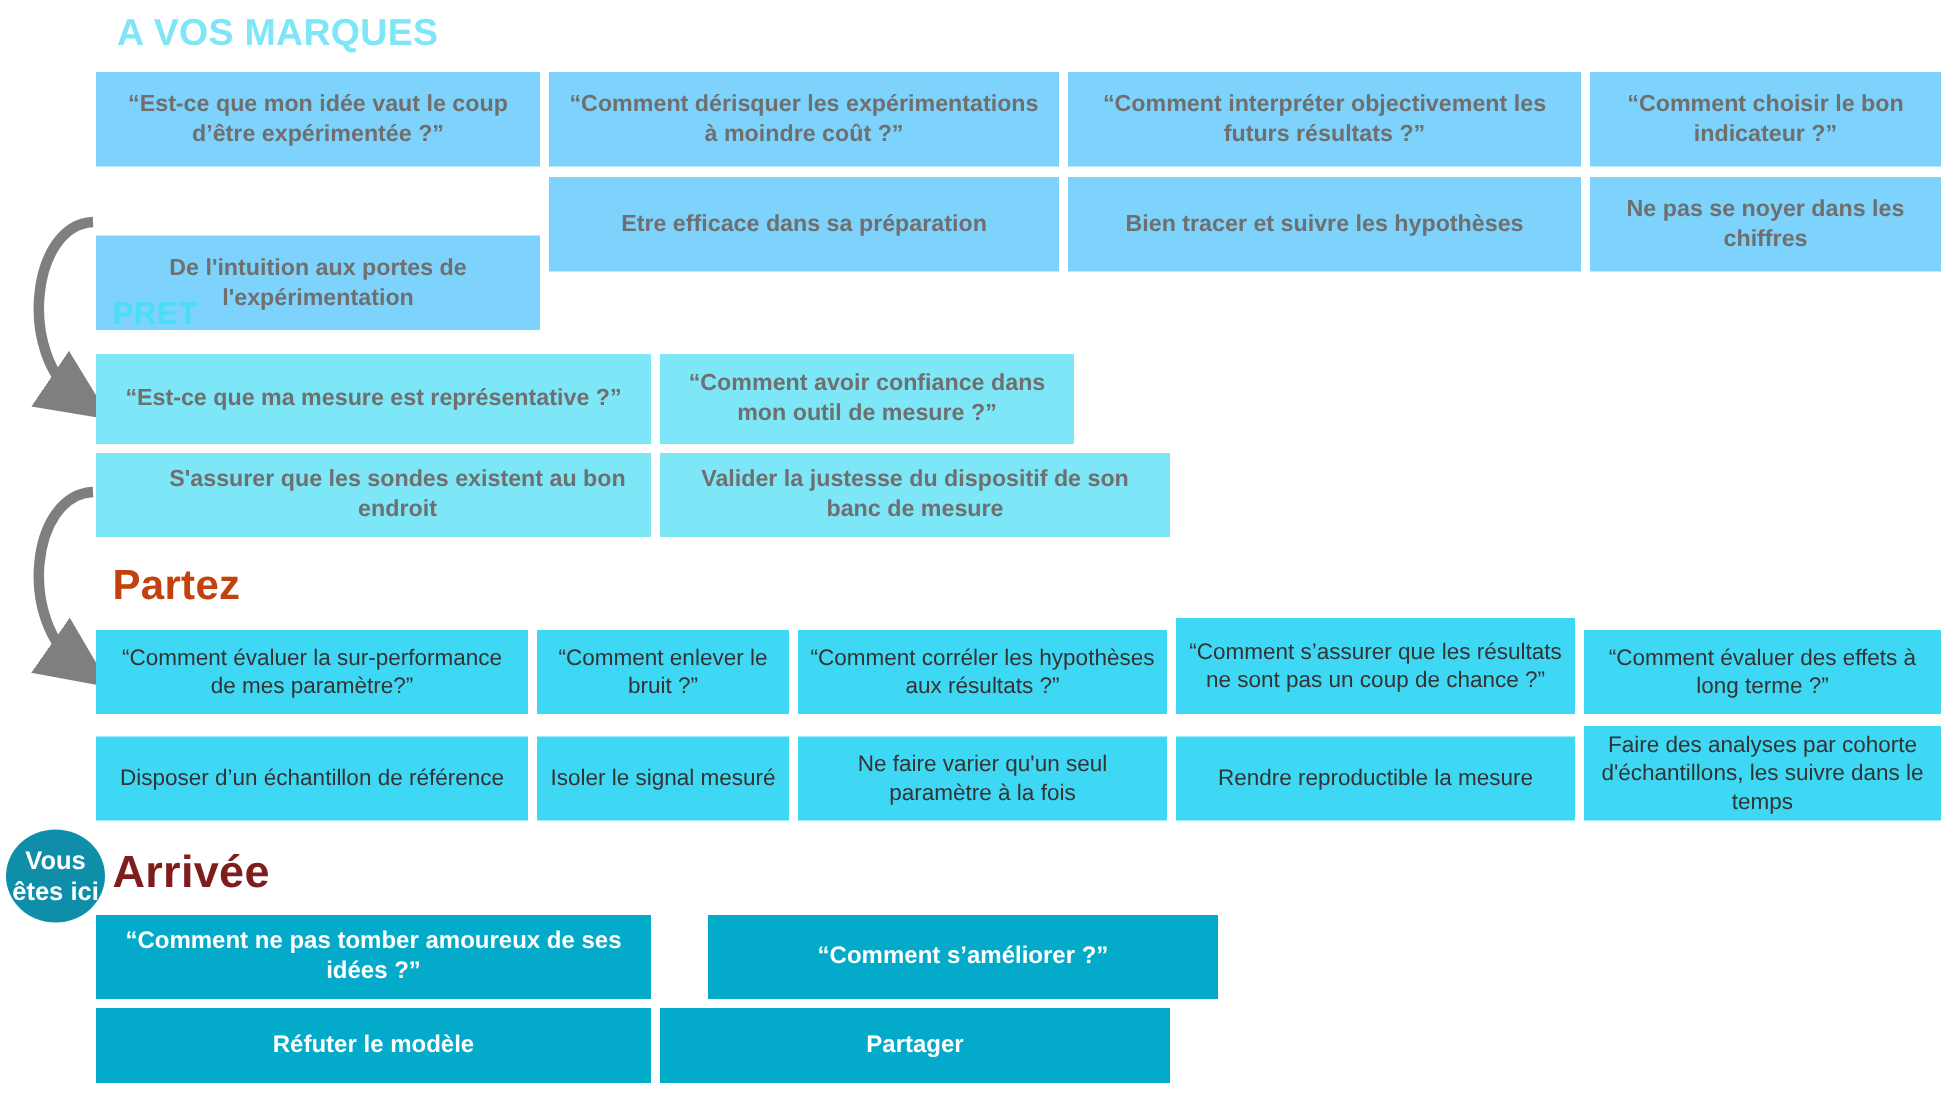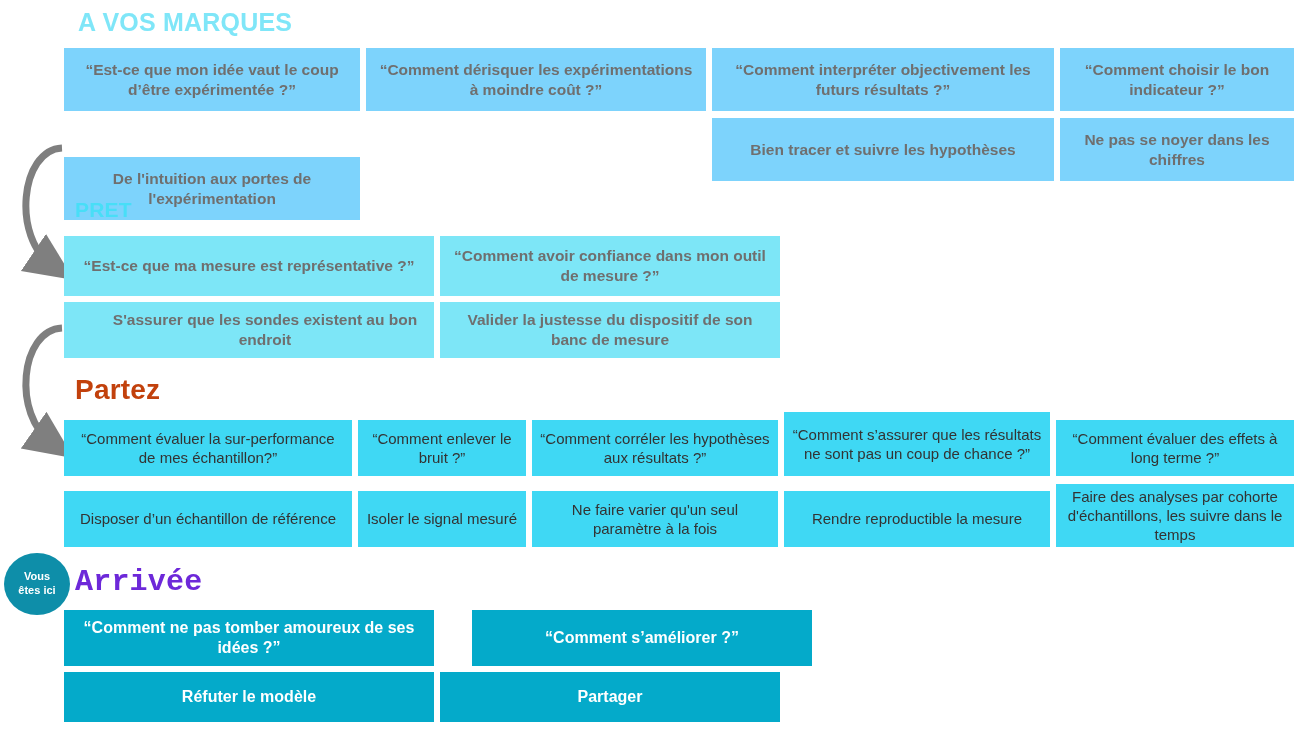--- a/index.html
+++ b/index.html
@@ -15,21 +15,21 @@
   .section-title{
     position:absolute;
     font-weight:bold;
     letter-spacing:0.2px;
     white-space:nowrap;
     line-height:1;
   }
   #title-marques{left:78px;top:10px;font-size:25px;color:#7FE6F8;}
   #title-pret{left:75px;top:199px;font-size:21px;color:#48DEF7;}
   #title-partez{left:75px;top:376px;font-size:28px;color:#c2410c;}
-  #title-arrivee{left:75px;top:567px;font-size:30px;color:#6d28d9;font-family:Liberation Mono, monospace;}
+  #title-arrivee{left:75px;top:567px;font-size:30px;color:#7f1d1d;}
 
   .box{
     position:absolute;
     display:flex;
     align-items:center;
     justify-content:center;
     text-align:center;
     box-sizing:border-box;
     padding:4px 8px;
     line-height:1.28;
@@ -49,21 +49,21 @@
     position:absolute;
     left:4px;top:553px;
     width:66px;height:62px;
     border-radius:50%;
     background:#0E8EA9;
     color:#ffffff;
     display:flex;
     flex-direction:column;
     align-items:center;
     justify-content:center;
-    font-size:11px;
+    font-size:17px;
     font-weight:bold;
     line-height:1.25;
     text-align:center;
   }
 
   .arrow-svg{position:absolute;left:0;top:0;pointer-events:none;}
 </style>
 </head>
 <body>
 
@@ -90,47 +90,50 @@
   <div class="box s1" style="left:712px;top:48px;width:342px;height:63px;">
     <span>“Comment interpréter objectivement les futurs résultats ?”</span>
   </div>
   <div class="box s1" style="left:1060px;top:48px;width:234px;height:63px;">
     <span>“Comment choisir le bon indicateur ?”</span>
   </div>
 
   <div class="box s1" style="left:64px;top:118px;width:296px;height:63px;margin-top:39px;">
     <span>De l'intuition aux portes de l'expérimentation</span>
   </div>
+  <div class="box s1" style="left:366px;top:118px;width:340px;height:63px;">
+    <span>Etre efficace dans sa préparation</span>
+  </div>
   <div class="box s1" style="left:712px;top:118px;width:342px;height:63px;">
     <span>Bien tracer et suivre les hypothèses</span>
   </div>
   <div class="box s1" style="left:1060px;top:118px;width:234px;height:63px;">
     <span>Ne pas se noyer dans les chiffres</span>
   </div>
 
   <div class="section-title" id="title-pret">PRET</div>
 
   <div class="box s2" style="left:64px;top:236px;width:370px;height:60px;">
     <span>“Est-ce que ma mesure est représentative ?”</span>
   </div>
-  <div class="box s2" style="left:440px;top:236px;width:340px;height:60px;">
+  <div class="box s2" style="left:440px;top:236px;width:276px;height:60px;">
     <span>“Comment avoir confiance dans mon outil de mesure ?”</span>
   </div>
 
   <div class="box s2" style="left:64px;top:302px;width:370px;height:56px;padding-left:40px;">
     <span>S'assurer que les sondes existent au bon endroit</span>
   </div>
   <div class="box s2" style="left:440px;top:302px;width:340px;height:56px;">
     <span>Valider la justesse du dispositif de son banc de mesure</span>
   </div>
 
   <div class="section-title" id="title-partez">Partez</div>
 
   <div class="box s3" style="left:64px;top:420px;width:288px;height:56px;">
-    <span>“Comment évaluer la sur-performance de mes échantillon?”</span>
+    <span>“Comment évaluer la sur-performance de mes paramètre?”</span>
   </div>
   <div class="box s3" style="left:358px;top:420px;width:168px;height:56px;">
     <span>“Comment enlever le bruit ?”</span>
   </div>
   <div class="box s3" style="left:532px;top:420px;width:246px;height:56px;">
     <span>“Comment corréler les hypothèses aux résultats ?”</span>
   </div>
   <div class="box s3" style="left:784px;top:412px;width:266px;height:64px;">
     <span>“Comment s’assurer que les résultats ne sont pas un coup de chance ?”</span>
   </div>

